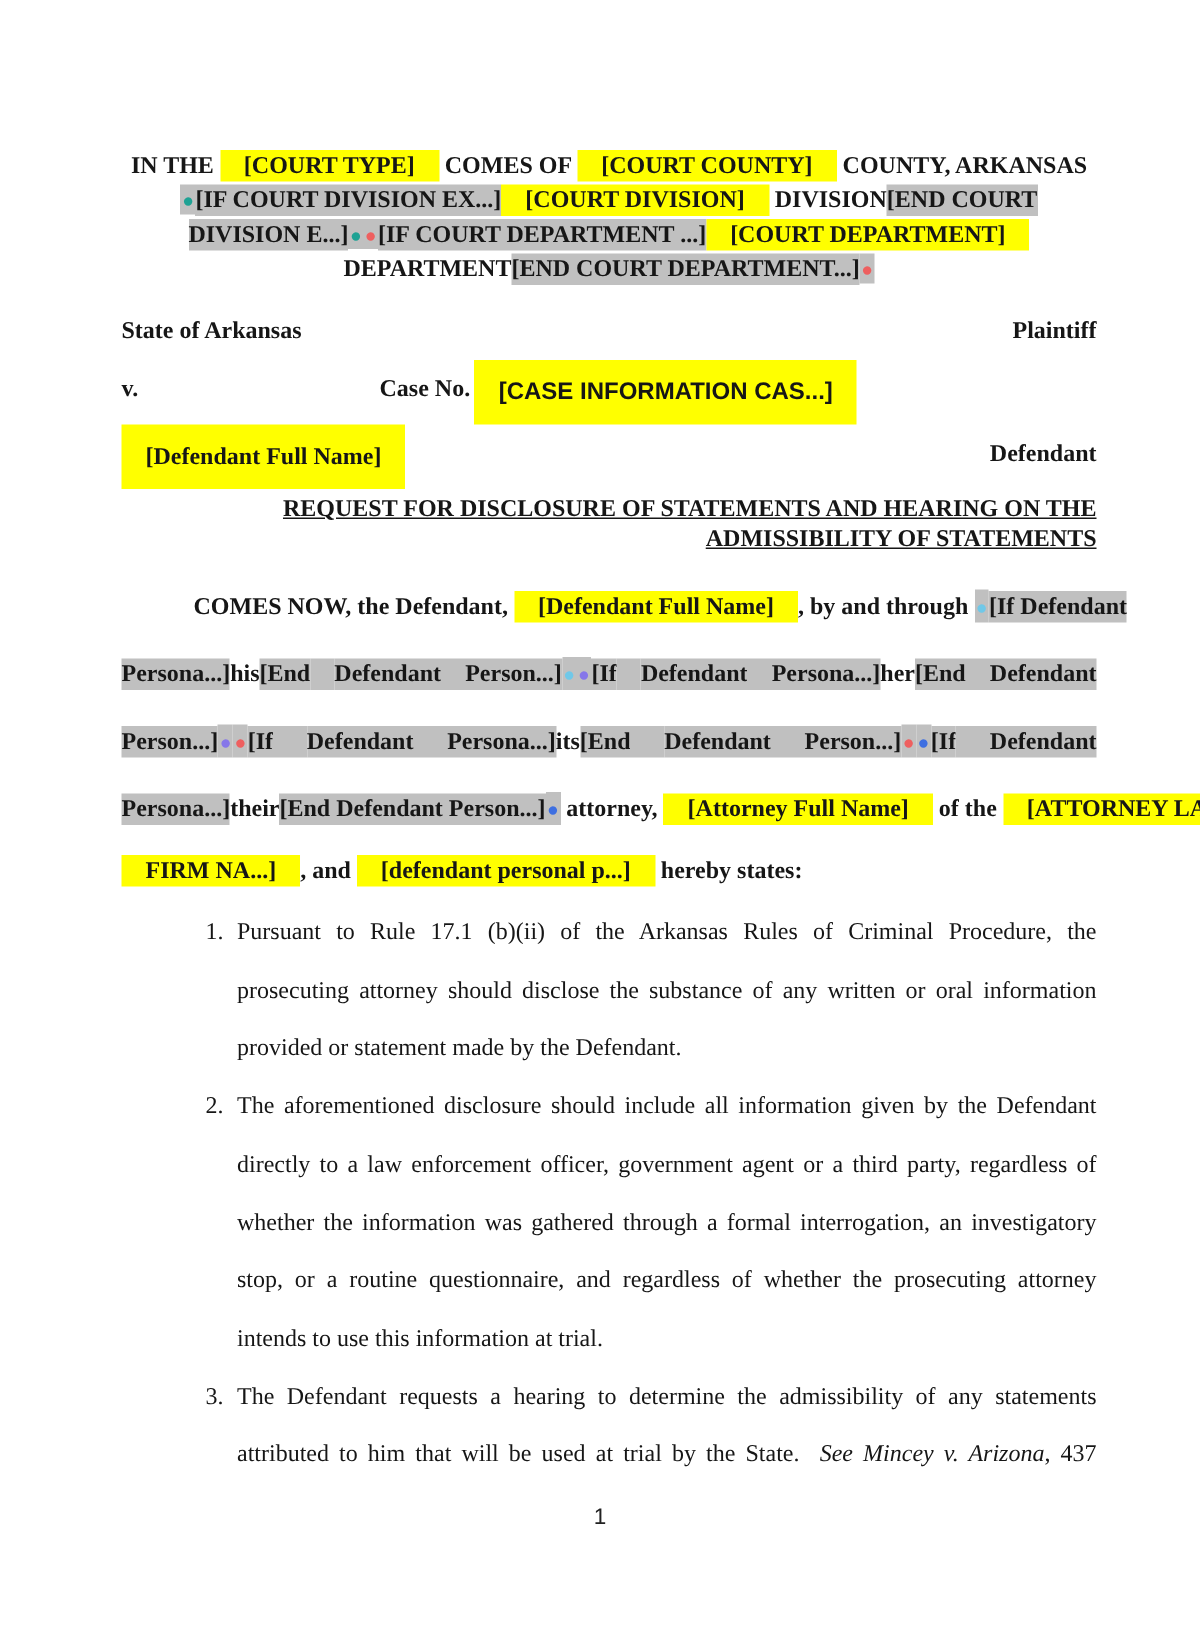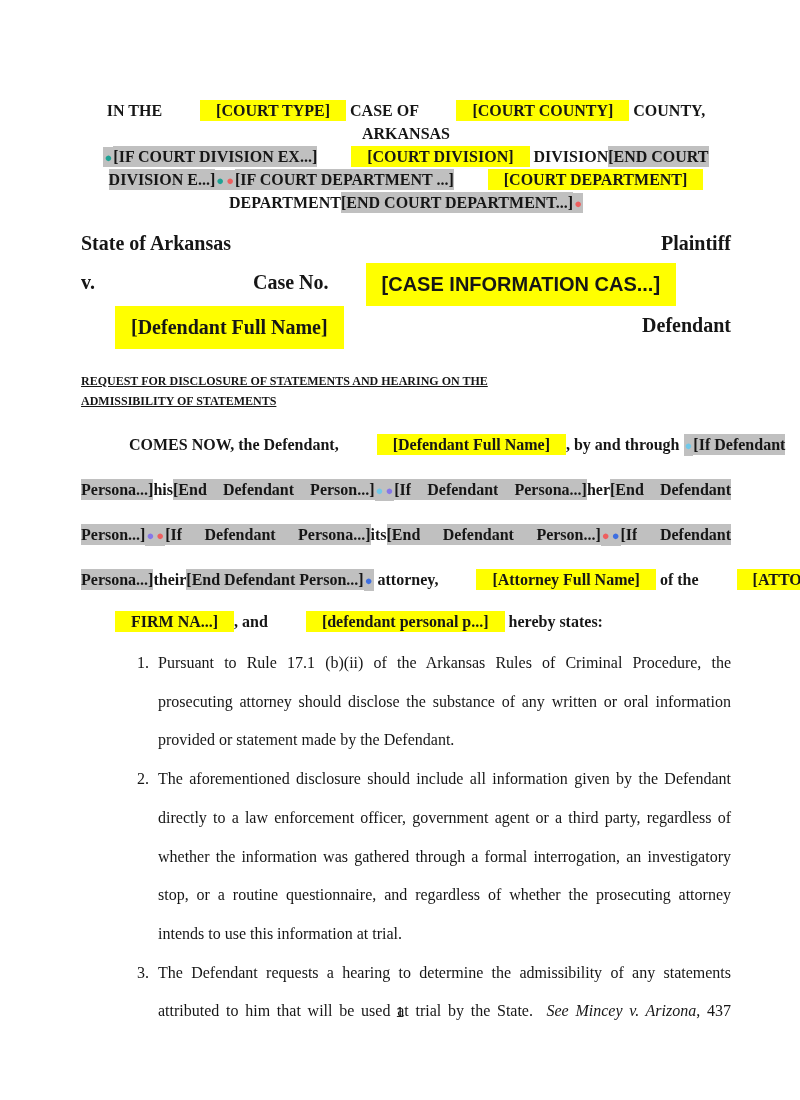--- a/index.html
+++ b/index.html
@@ -8,41 +8,41 @@
     font-family:"Liberation Serif","DejaVu Serif",serif;
     overflow:hidden;
   }
   .page{position:relative;width:650px;height:1100px;margin:0;padding:99px 69px 0 81px;box-sizing:content-box;}
 
   
   .hdr{text-align:center;font-weight:bold;font-size:16px;}
   .hdr-line{line-height:23px;white-space:pre-wrap;}
 
   
-  .cap{margin-top:10px;font-size:20px;font-weight:bold;}
+  .cap{margin-top:10px;font-size:16px;font-weight:bold;}
   .cap-row{display:flex;justify-content:space-between;line-height:39px;}
   .cap-row.case{justify-content:flex-start;}
   .cap-left-v{flex:0 0 172px;}
   .case-label{margin-right:3px;}
 
   
-  .title{margin-top:22px;text-align:left;font-weight:bold;font-size:12px;}
+  .title{margin-top:4px;text-align:right;font-weight:bold;font-size:16px;}
   .title div{line-height:20px;}
   .title span{text-decoration:underline;}
 
   
   .para{margin-top:8px;font-size:16px;font-weight:bold;}
   .pline{display:flex;align-items:baseline;height:45px;padding-top:15px;box-sizing:border-box;}
   .pline > span{line-height:17px;white-space:pre;}
   .pline-inline{line-height:45px;white-space:pre-wrap;}
 
   
   .bold{font-weight:bold;}
   .italic{font-style:italic;}
-  .hl-y{background:#ffff00;padding:2px 16px;margin-left:34px;}
+  .hl-y{background:#ffff00;padding:2px 16px;}
   .hl-g{background:#c0c0c0;padding:2px 0;}
   .caps-small{font-size:16px;}
   .sans{font-family:"Liberation Sans","DejaVu Sans",sans-serif;}
   .dot{background:#c0c0c0;padding:3px 1px 2px;font-size:13px;line-height:13px;letter-spacing:0;}
   .gap-f{flex:1 1 6px;}
   .gap-g{flex:1 1 6px;background:#c0c0c0;padding:2px 0;}
   .gap-ind{flex:0 0 48px;}
 
   
   .list{margin-top:0;font-size:16px;}
@@ -54,21 +54,21 @@
   
   .pagenum{position:absolute;left:0;top:1003px;width:800px;text-align:center;
     font-family:"Liberation Sans","DejaVu Sans",sans-serif;font-size:15px;color:#222;}
 </style>
 </head>
 <body>
 
 <div class="page">
 
   <div class="hdr">
-    <div class="hdr-line"><span class="bold">IN THE </span><span class="hl-y bold">[COURT TYPE]</span><span class="bold"> CASE OF </span><span class="hl-y bold">[COURT COUNTY]</span><span class="bold"> COUNTY, ARKANSAS</span></div>
+    <div class="hdr-line"><span class="bold">IN THE </span><span class="hl-y bold">[COURT TYPE]</span><span class="bold"> COMES OF </span><span class="hl-y bold">[COURT COUNTY]</span><span class="bold"> COUNTY, ARKANSAS</span></div>
     <div class="hdr-line"><span class="dot" style="color: rgb(31, 162, 148);">●</span><span class="hl-g bold">[IF COURT DIVISION EX...]</span><span class="hl-y bold">[COURT DIVISION]</span><span class="bold"> DIVISION</span><span class="hl-g bold">[END COURT</span></div>
     <div class="hdr-line"><span class="hl-g bold">DIVISION E...]</span><span class="dot" style="color: rgb(31, 162, 148);">●</span><span class="dot" style="color: rgb(238, 95, 95);">●</span><span class="hl-g bold">[IF COURT DEPARTMENT ...]</span><span class="hl-y bold">[COURT DEPARTMENT]</span></div>
     <div class="hdr-line"><span class="bold">DEPARTMENT</span><span class="hl-g bold">[END COURT DEPARTMENT...]</span><span class="dot" style="color: rgb(238, 95, 95);">●</span></div>
   </div>
 
   <div class="cap">
     <div class="cap-row">
       <span>State of Arkansas</span>
       <span>Plaintiff</span>
     </div>

